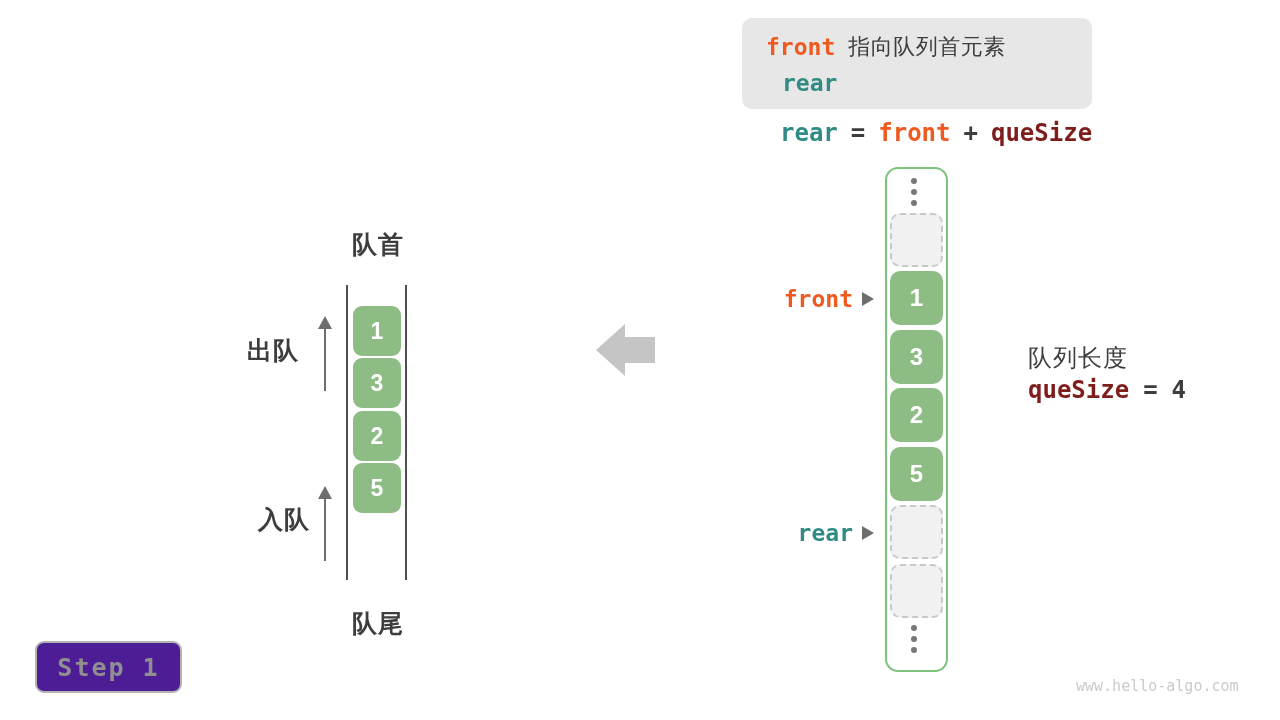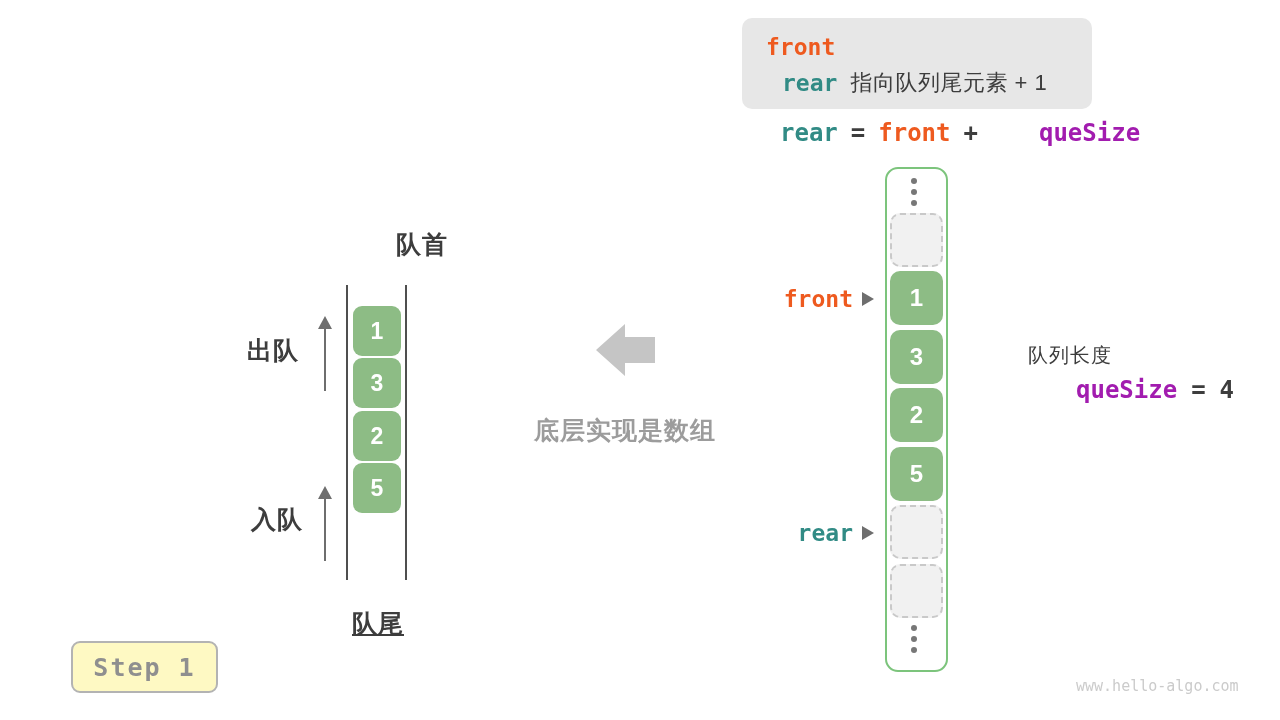--- a/index.html
+++ b/index.html
@@ -3,21 +3,21 @@
 <meta charset="utf-8">
 <style>
   * { margin: 0; padding: 0; box-sizing: border-box; }
   html, body { width: 1280px; height: 720px; background: #ffffff; overflow: hidden; }
   body { position: relative; font-family: "Liberation Sans", sans-serif; }
   .abs { position: absolute; }
   .mono { font-family: "DejaVu Sans Mono", "Liberation Mono", monospace; font-weight: bold; }
   .dark { color: #3d3d3d; }
   .orange { color: #ee5a1f; }
   .teal { color: #318b85; margin-left: 16px; }
-  .blue { color: #a21caf; margin-left: 48px; }
+  .blue { color: #7f1d1d; }
 
   
   .info-box { left: 742px; top: 18px; width: 350px; height: 91px; background: #e7e7e7; border-radius: 10px; padding: 11px 0 0 24px; }
   .info-line { display: flex; align-items: center; height: 36px; font-size: 22px; }
   .info-line .kw { font-size: 23px; margin-right: 13px; }
   .info-line .txt { color: #3d3d3d; letter-spacing: 0.5px; }
 
   
   .formula { left: 764px; top: 119px; display: flex; align-items: center; gap: 13px; font-size: 24px; }
 
@@ -37,78 +37,77 @@
   .dots { display: flex; flex-direction: column; align-items: center; gap: 5px; width: 12px; }
   .dots i { width: 6px; height: 6px; border-radius: 50%; background: #777777; }
   .arr-cell { left: 890px; width: 53px; height: 54px; border-radius: 10px; display: flex; align-items: center; justify-content: center; }
   .arr-cell.green { background: #8dbc85; color: #ffffff; font-size: 24px; font-weight: bold; }
   .arr-cell.empty { background: #f1f1f1; border: 2px dashed #c9c9c9; }
   .pointer-row { left: 740px; width: 134px; height: 28px; display: flex; align-items: center; justify-content: flex-end; gap: 9px; }
   .pointer-row .kw { font-size: 23px; }
   .tri-right { width: 0; height: 0; border-top: 7px solid transparent; border-bottom: 7px solid transparent; border-left: 12px solid #6e6e6e; }
 
   
-  .qlen-label { left: 1028px; top: 342px; font-size: 20px; color: #3d3d3d; letter-spacing: 1px; }
+  .qlen-label { left: 1028px; top: 342px; font-size: 24px; color: #3d3d3d; letter-spacing: 1px; }
   .qlen-line { left: 1028px; top: 376px; display: flex; align-items: center; gap: 14px; font-size: 24px; }
 
   
-  .step-badge { left: 35px; top: 641px; width: 147px; height: 52px; background: #fef9c3; border: 2px solid #b3b3b3; border-radius: 9px; display: flex; align-items: center; justify-content: center; font-size: 25px; color: #8f8f8f; letter-spacing: 2px; margin-left: 36px; }
+  .step-badge { left: 35px; top: 641px; width: 147px; height: 52px; background: #4c1d95; border: 2px solid #b3b3b3; border-radius: 9px; display: flex; align-items: center; justify-content: center; font-size: 25px; color: #8f8f8f; letter-spacing: 2px; }
 
   
   .watermark { left: 1076px; top: 677px; font-family: "DejaVu Sans Mono", "Liberation Mono", monospace; font-size: 15px; color: #cbcbcb; }
 </style>
 </head>
 <body>
 
 <div class="abs info-box">
   <div class="info-line">
     <span class="kw mono orange">front</span>
+    <span class="txt">指向队列首元素</span>
   </div>
   <div class="info-line">
     <span class="kw mono teal">rear</span>
-    <span class="txt">指向队列尾元素 + 1</span>
   </div>
 </div>
 
 <div class="abs formula">
   <span class="mono teal">rear</span>
   <span class="mono dark">=</span>
   <span class="mono orange">front</span>
   <span class="mono dark">+</span>
   <span class="mono blue">queSize</span>
 </div>
 
-<div class="abs cjk-label" style="left:352px; top:228px;margin-left:44px;">队首</div>
-<div class="abs cjk-label" style="left:352px; top:607px;text-decoration:underline;">队尾</div>
+<div class="abs cjk-label" style="left:352px; top:228px;">队首</div>
+<div class="abs cjk-label" style="left:352px; top:607px;">队尾</div>
 
 <div class="abs v-line" style="left:346px; top:285px; height:295px;"></div>
 <div class="abs v-line" style="left:405px; top:285px; height:295px;"></div>
 
 <div class="abs lq-cell" style="top:306px;">1</div>
 <div class="abs lq-cell" style="top:358px;">3</div>
 <div class="abs lq-cell" style="top:411px;">2</div>
 <div class="abs lq-cell" style="top:463px;">5</div>
 
 <div class="abs up-arrow" style="left:317px; top:316px;">
   <div class="head"></div>
   <div class="shaft" style="height:62px;"></div>
 </div>
 <div class="abs cjk-label" style="left:247px; top:334px;font-family:Liberation Mono, monospace;">出队</div>
 
 <div class="abs up-arrow" style="left:317px; top:486px;">
   <div class="head"></div>
   <div class="shaft" style="height:62px;"></div>
 </div>
-<div class="abs cjk-label" style="left:251px; top:503px;">入队</div>
+<div class="abs cjk-label" style="left:258px; top:503px;">入队</div>
 
 <svg class="abs" style="left:596px; top:324px;" width="60" height="54" viewBox="0 0 60 54">
   <polygon points="0,26 29,0 29,13 59,13 59,39 29,39 29,52" fill="#c5c5c5"></polygon>
 </svg>
 <div class="abs caption">
-  <div>底层实现是数组</div>
 </div>
 
 <div class="abs arr-container"></div>
 
 <div class="abs dots" style="left:908px; top:178px;">
     <i></i>
     <i></i>
     <i></i>
   </div>
 

